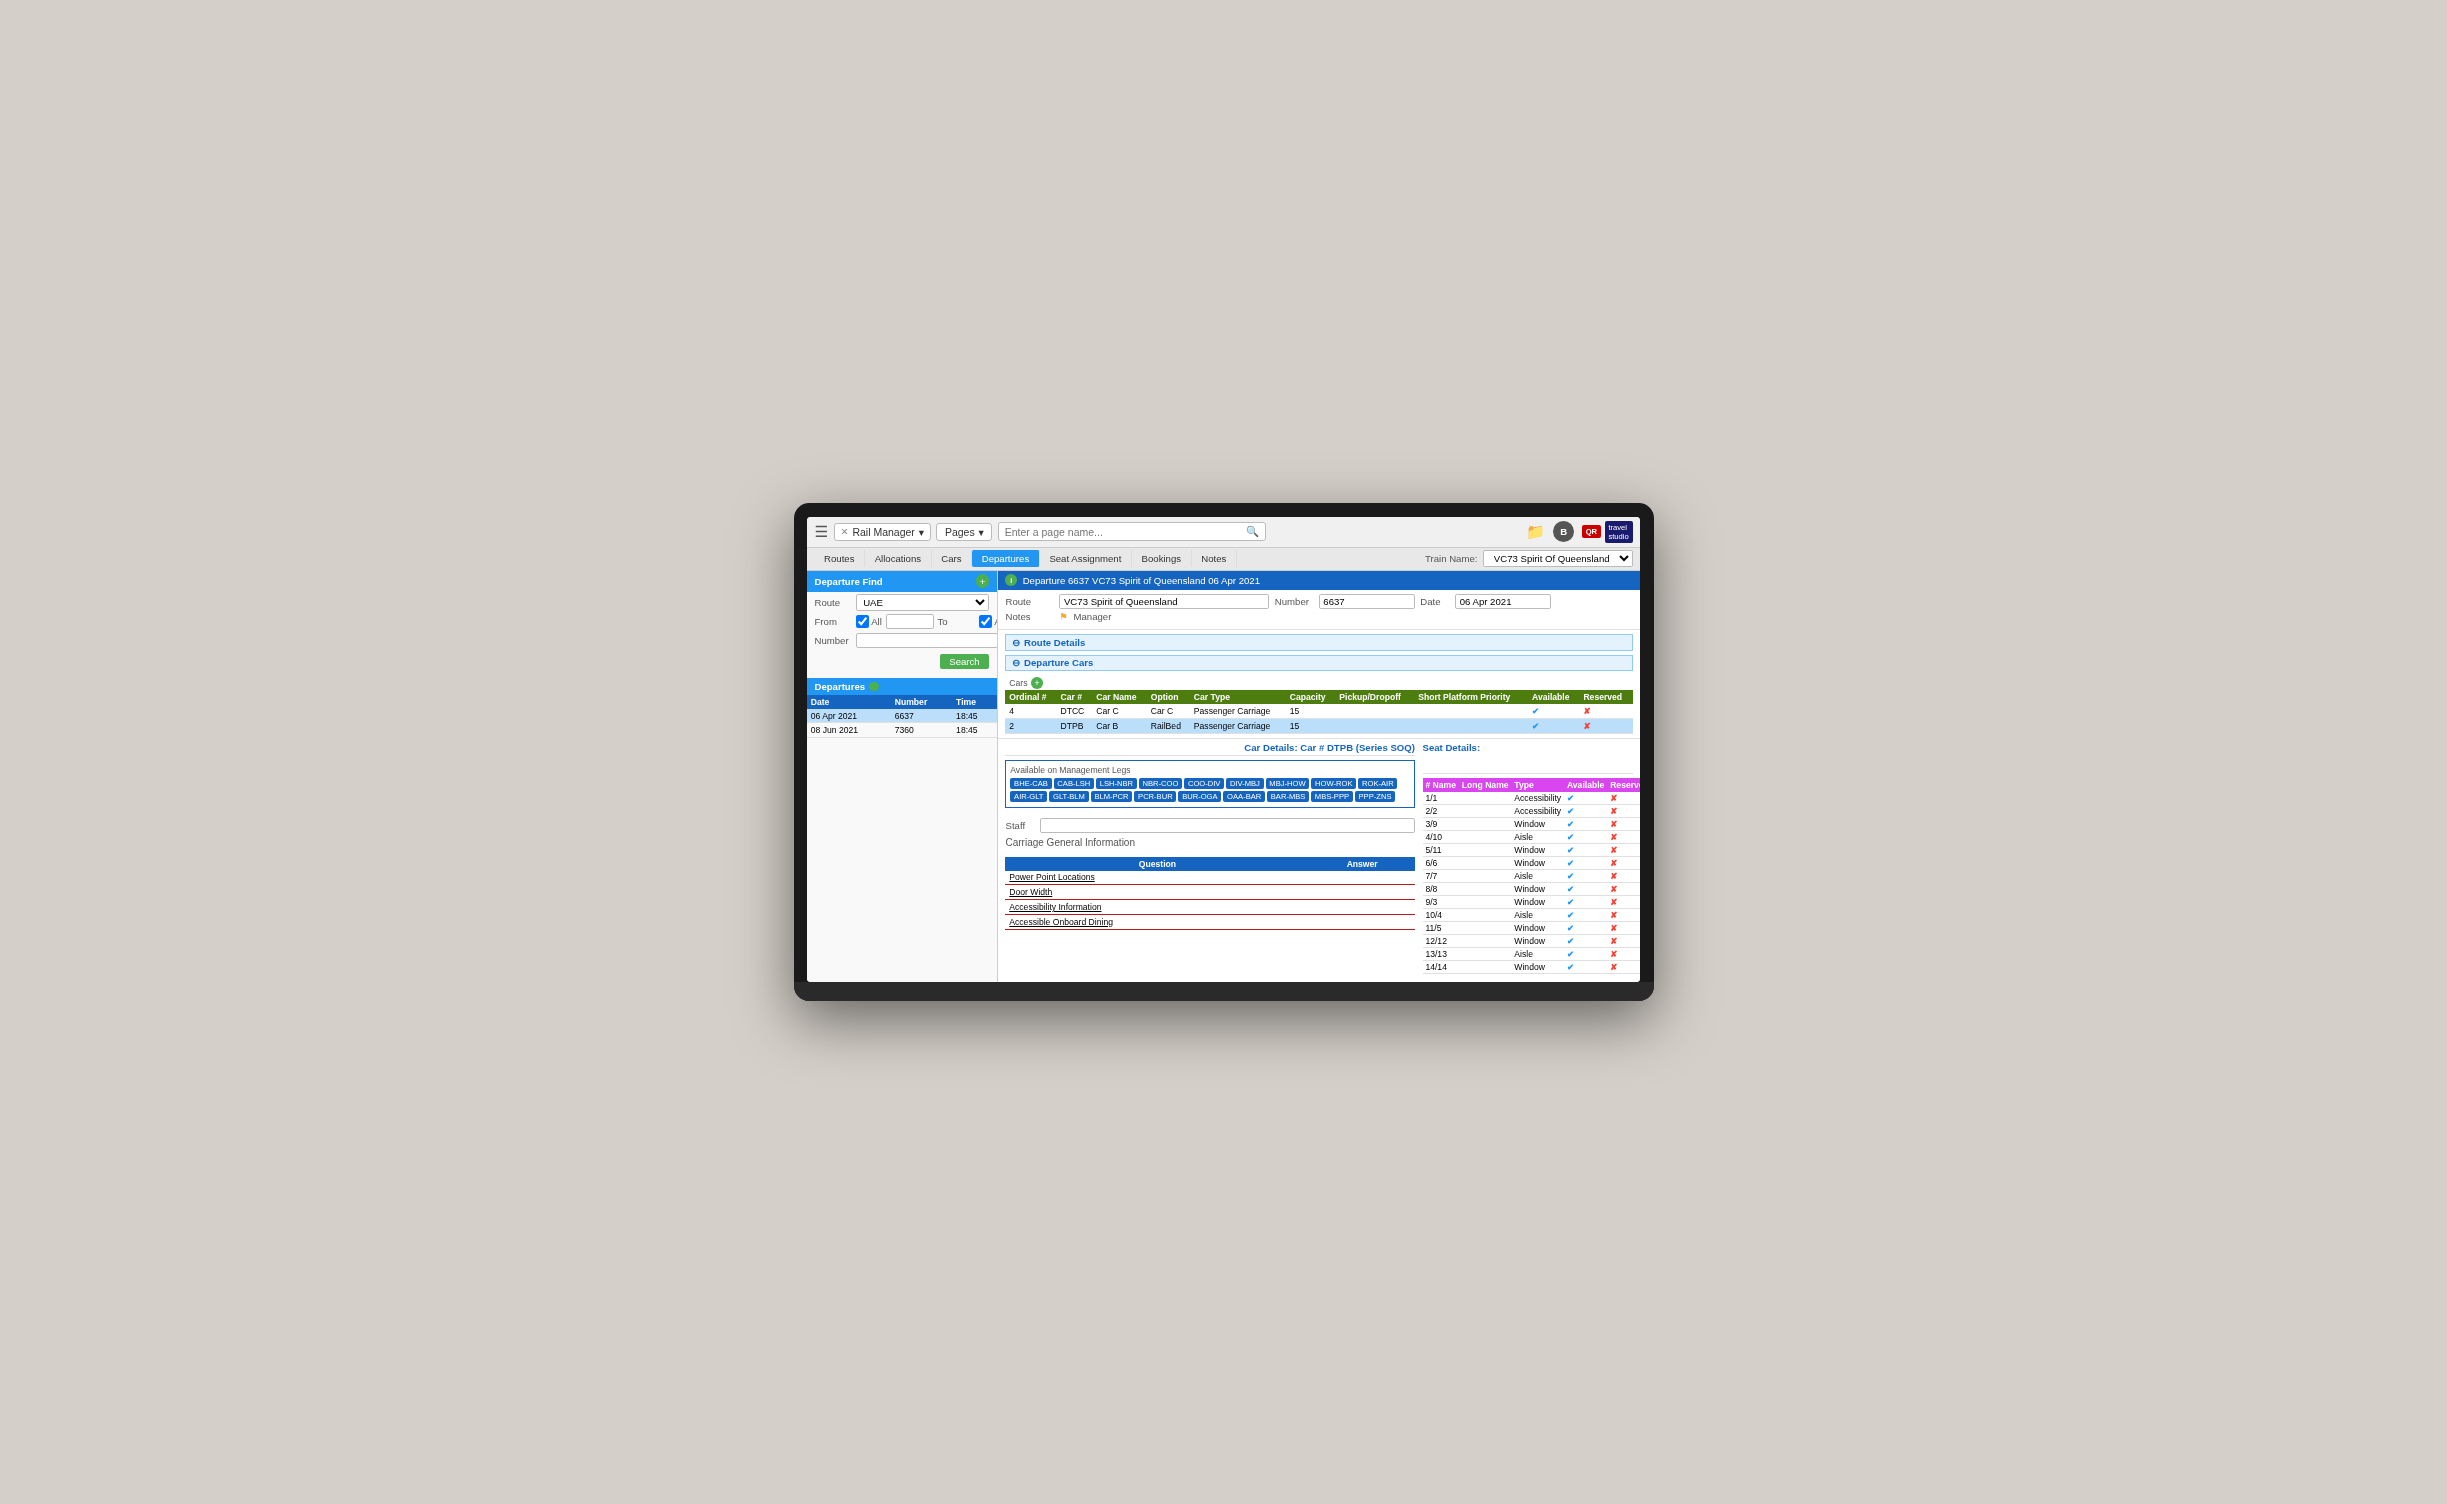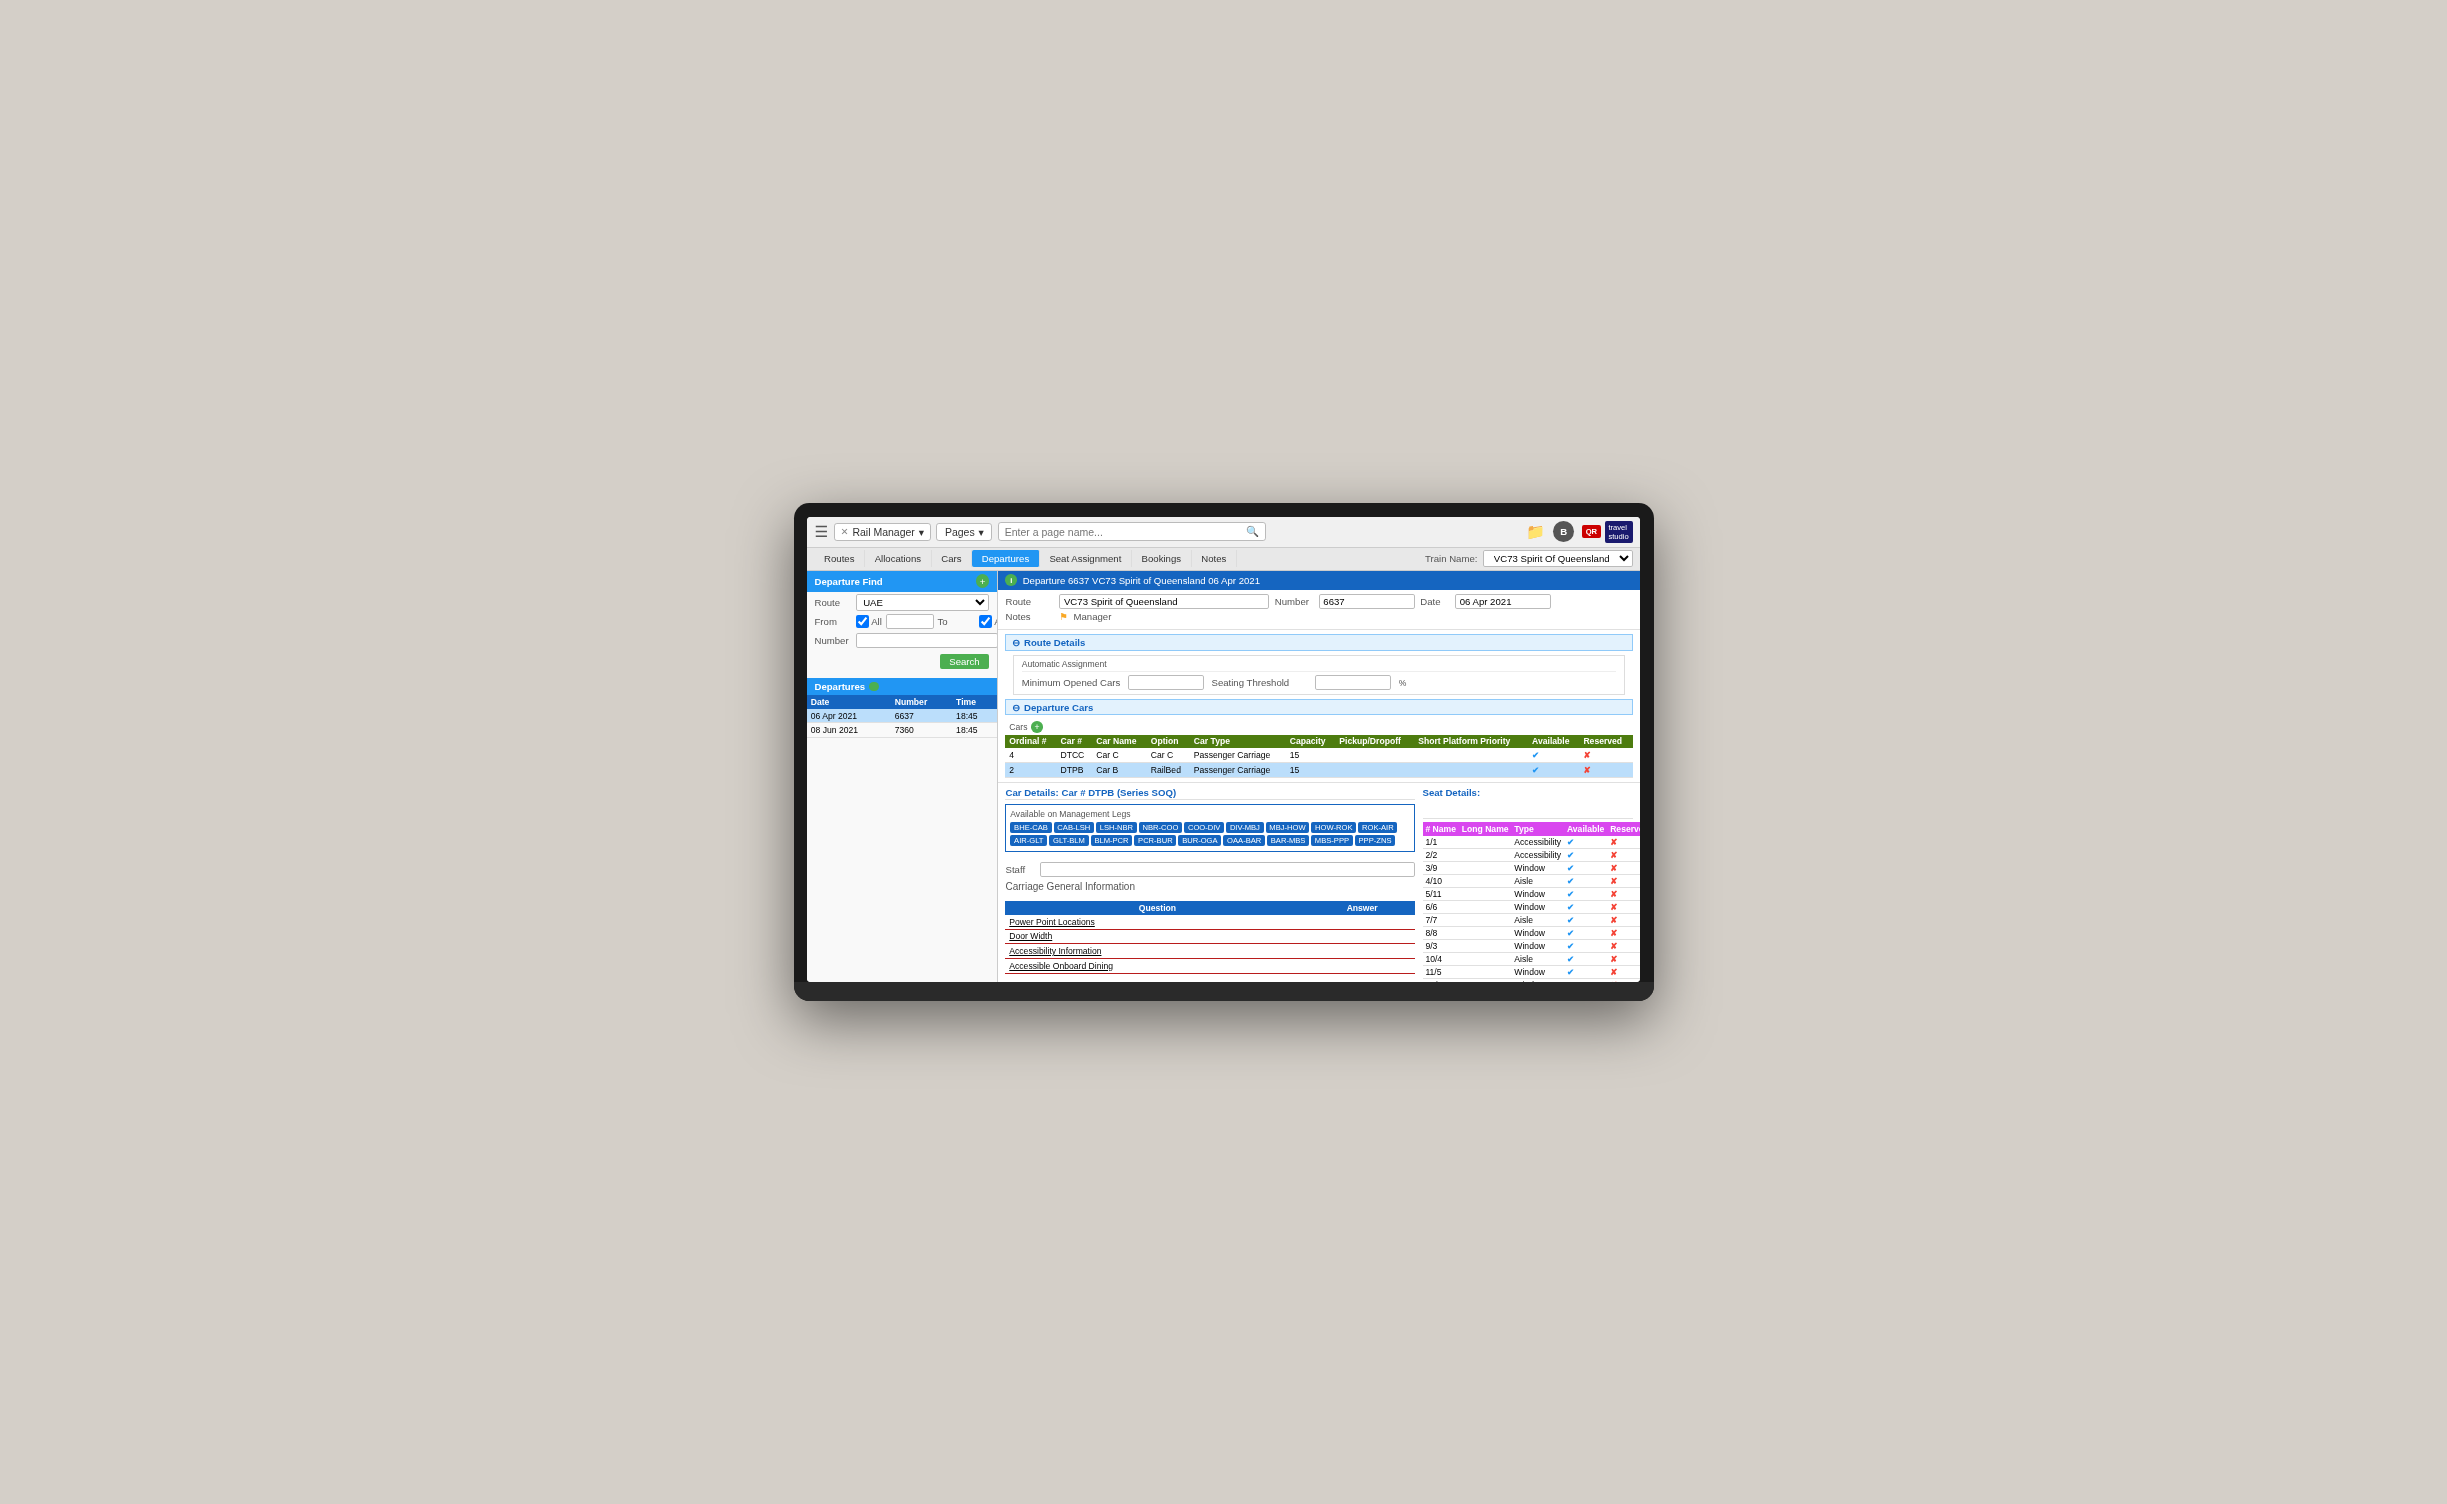--- a/index.html
+++ b/index.html
@@ -465,20 +465,21 @@
       flex: 1;
     }
 
     .car-details-title {
       font-size: 9.6px;
       font-weight: bold;
       color: #1565c0;
       margin-bottom: 3.8px;
       border-bottom: 1px solid #e0e0e0;
       padding-bottom: 1.9px;
+      text-align: right;
     }
 
     .management-legs {
       border: 1px solid #1565c0;
       padding: 3.8px;
       margin-bottom: 10px;
       min-height: 48px;
     }
 
     .legs-title {
@@ -718,30 +719,20 @@
             <span class="route-label">Manager</span>
           </div>
         </div>
 
         <div class="dep-cars-section">
           <div class="section-header">
             <span>⊖</span>
             <span>Route Details</span>
           </div>
 
-          <div class="auto-assign-section">
-            <div style="font-size:8.6px;color:#555;margin-bottom:2.9px;border-bottom:1px solid #eee;padding-bottom:1.9px;">Automatic Assignment</div>
-            <div class="auto-row">
-              <span class="auto-label">Minimum Opened Cars</span>
-              <input class="auto-input" type="text" style="">
-              <span class="auto-label">Seating Threshold</span>
-              <input class="auto-input" type="text" style="">
-              <span style="font-size:8.6px;color:#555;">%</span>
-            </div>
-          </div>
 
           <div style="margin-top:3.8px;">
             <div class="section-header">
               <span>⊖</span>
               <span>Departure Cars</span>
             </div>
 
             <div style="font-size:8.6px;color:#555;padding:1.9px 3.8px;display:flex;align-items:center;gap:3.8px;">
               <span>Cars</span>
               <span style="background:#4caf50;color:#fff;border-radius:50%;width:11.5px;height:11.5px;display:inline-flex;align-items:center;justify-content:center;font-size:8.6px;cursor:pointer;">+</span>

